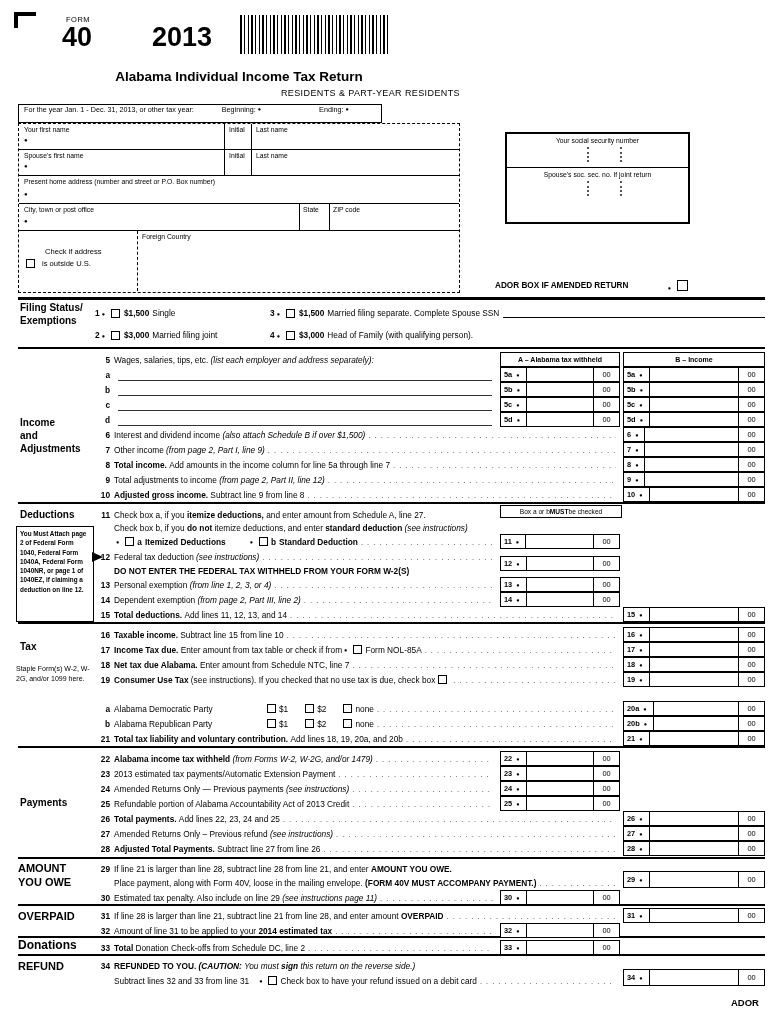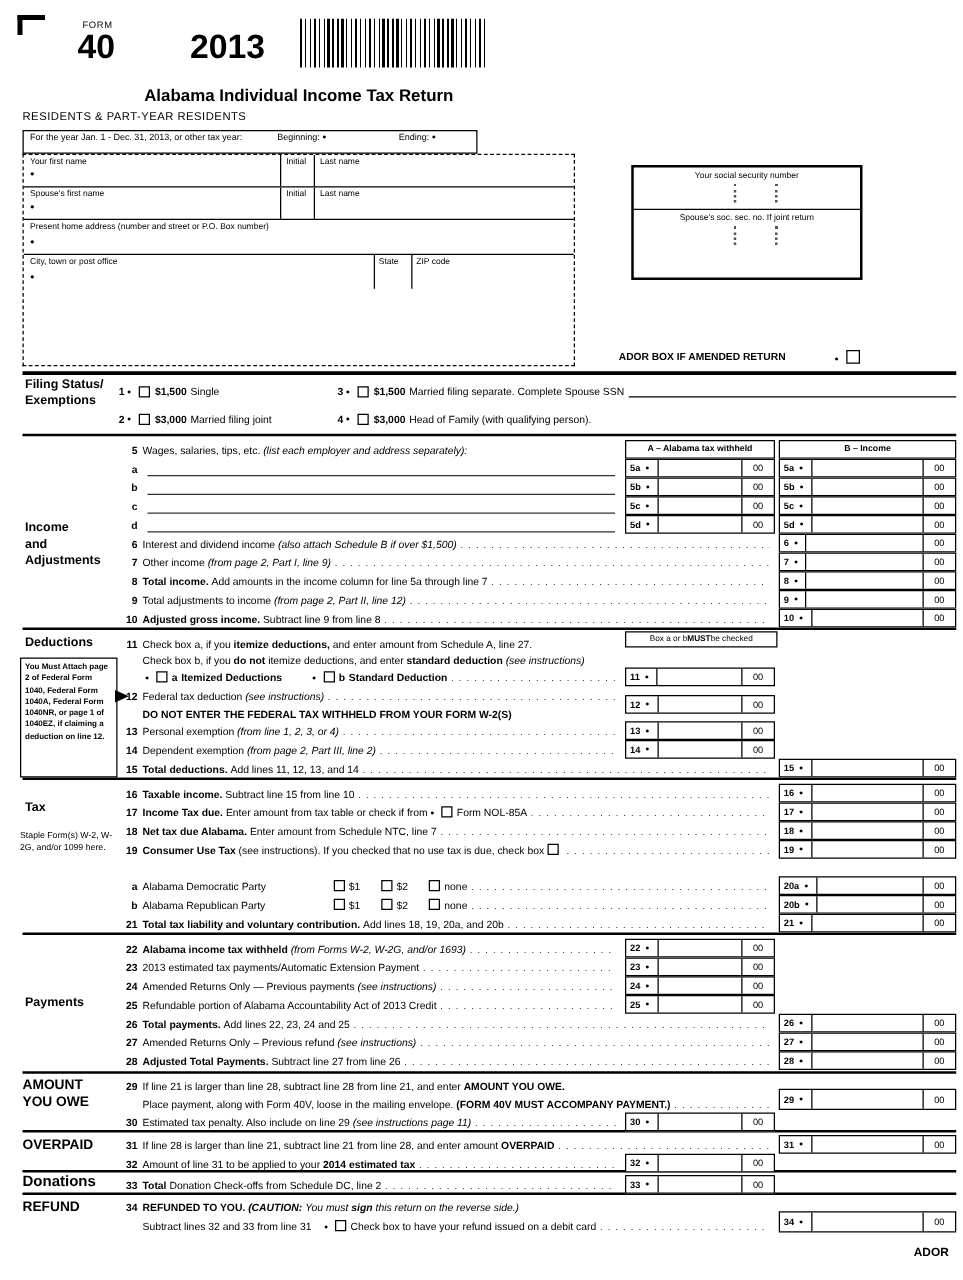--- a/index.html
+++ b/index.html
@@ -8,21 +8,21 @@
 
   
   .corner{position:absolute;left:14px;top:12px;width:18px;height:12px;
           border-left:4px solid #000;border-top:4px solid #000;}
   .form-label{position:absolute;left:66px;top:15px;font-size:7.5px;letter-spacing:.5px;}
   .form-number{position:absolute;left:62px;top:22px;font-size:27px;font-weight:bold;}
   .form-year{position:absolute;left:152px;top:22px;font-size:27px;font-weight:bold;}
   .barcode{position:absolute;left:240px;top:15px;width:150px;height:39px;
     background:repeating-linear-gradient(90deg,#000 0 2px,#fff 2px 4px,#000 4px 5px,#fff 5px 8px,#000 8px 9px,#fff 9px 11px);}
   .title{position:absolute;left:18px;top:69px;width:442px;text-align:center;font-size:13.5px;font-weight:bold;}
-  .subtitle{position:absolute;left:18px;top:88px;width:442px;text-align:left;font-size:9px;letter-spacing:.4px;}
+  .subtitle{position:absolute;left:18px;top:88px;width:442px;text-align:right;font-size:9px;letter-spacing:.4px;}
 
   
   .yearline{position:absolute;left:18px;top:104px;width:364px;height:19px;border:1px solid #000;
             box-sizing:border-box;display:flex;font-size:7.2px;padding:0 5px;}
   .yl-gap{width:28px;flex:none;}
   .nameblock{position:absolute;left:18px;top:123px;width:442px;height:170px;border:1.5px dashed #000;box-sizing:border-box;}
   .nb-row{position:relative;border-bottom:1px solid #000;box-sizing:border-box;}
   .nb-row:last-child{border-bottom:none;}
   .nb-label{position:absolute;top:2px;font-size:6.8px;white-space:nowrap;}
   .nb-div{position:absolute;top:0;bottom:0;border-left:1px solid #000;}
@@ -142,20 +142,31 @@
       <span class="nbdot"></span>
     </div>
     <div class="nb-row" style="height:27px">
       <span class="nb-label" style="left:5px">City, town or post office</span>
       <span class="nb-label" style="left:284px">State</span>
       <span class="nb-label" style="left:314px">ZIP code</span>
       <span class="nb-div" style="left:280px"></span>
       <span class="nb-div" style="left:310px"></span>
       <span class="nbdot"></span>
     </div>
+    <div class="nb-row" style="height:60px">
+      <div class="nb-outside">
+        <div class="nb-out-l1">Check if address</div>
+        <div class="nb-out-l2">
+          <span class="cb"></span>
+          <span>is outside U.S.</span>
+        </div>
+      </div>
+      <span class="nb-div-dash" style="left:118px"></span>
+      <span class="nb-label" style="left:123px">Foreign Country</span>
+    </div>
   </div>
 
   <div class="ssnbox">
     <div class="ssn-title">Your social security number</div>
     <div class="ssn-field">
       <span class="ssn-sep" style="left:70px"></span>
       <span class="ssn-sep" style="left:103px"></span>
     </div>
     <div class="ssn-rule"></div>
     <div class="ssn-title">Spouse's soc. sec. no. If joint return</div>
@@ -576,21 +587,21 @@
           <span>21</span>
           <span class="bu"></span>
         </span>
         <span class="bfill"></span>
         <span class="cents">00</span>
       </span>
   </div>
 
   <div class="row pr-a" style="top:751px">
     <span class="num">22</span>
-    <span class="txt"><span class="seg-b">Alabama income tax withheld </span><span class="seg-i">(from Forms W-2, W-2G, and/or 1693)</span></span>
+    <span class="txt"><span class="seg-b">Alabama income tax withheld </span><span class="seg-i">(from Forms W-2, W-2G, and/or 1479)</span></span>
     <span class="leader"></span>
     <span class="box boxA">
         <span class="bnum">
           <span>22</span>
           <span class="bu"></span>
         </span>
         <span class="bfill"></span>
         <span class="cents">00</span>
       </span>
   </div>

